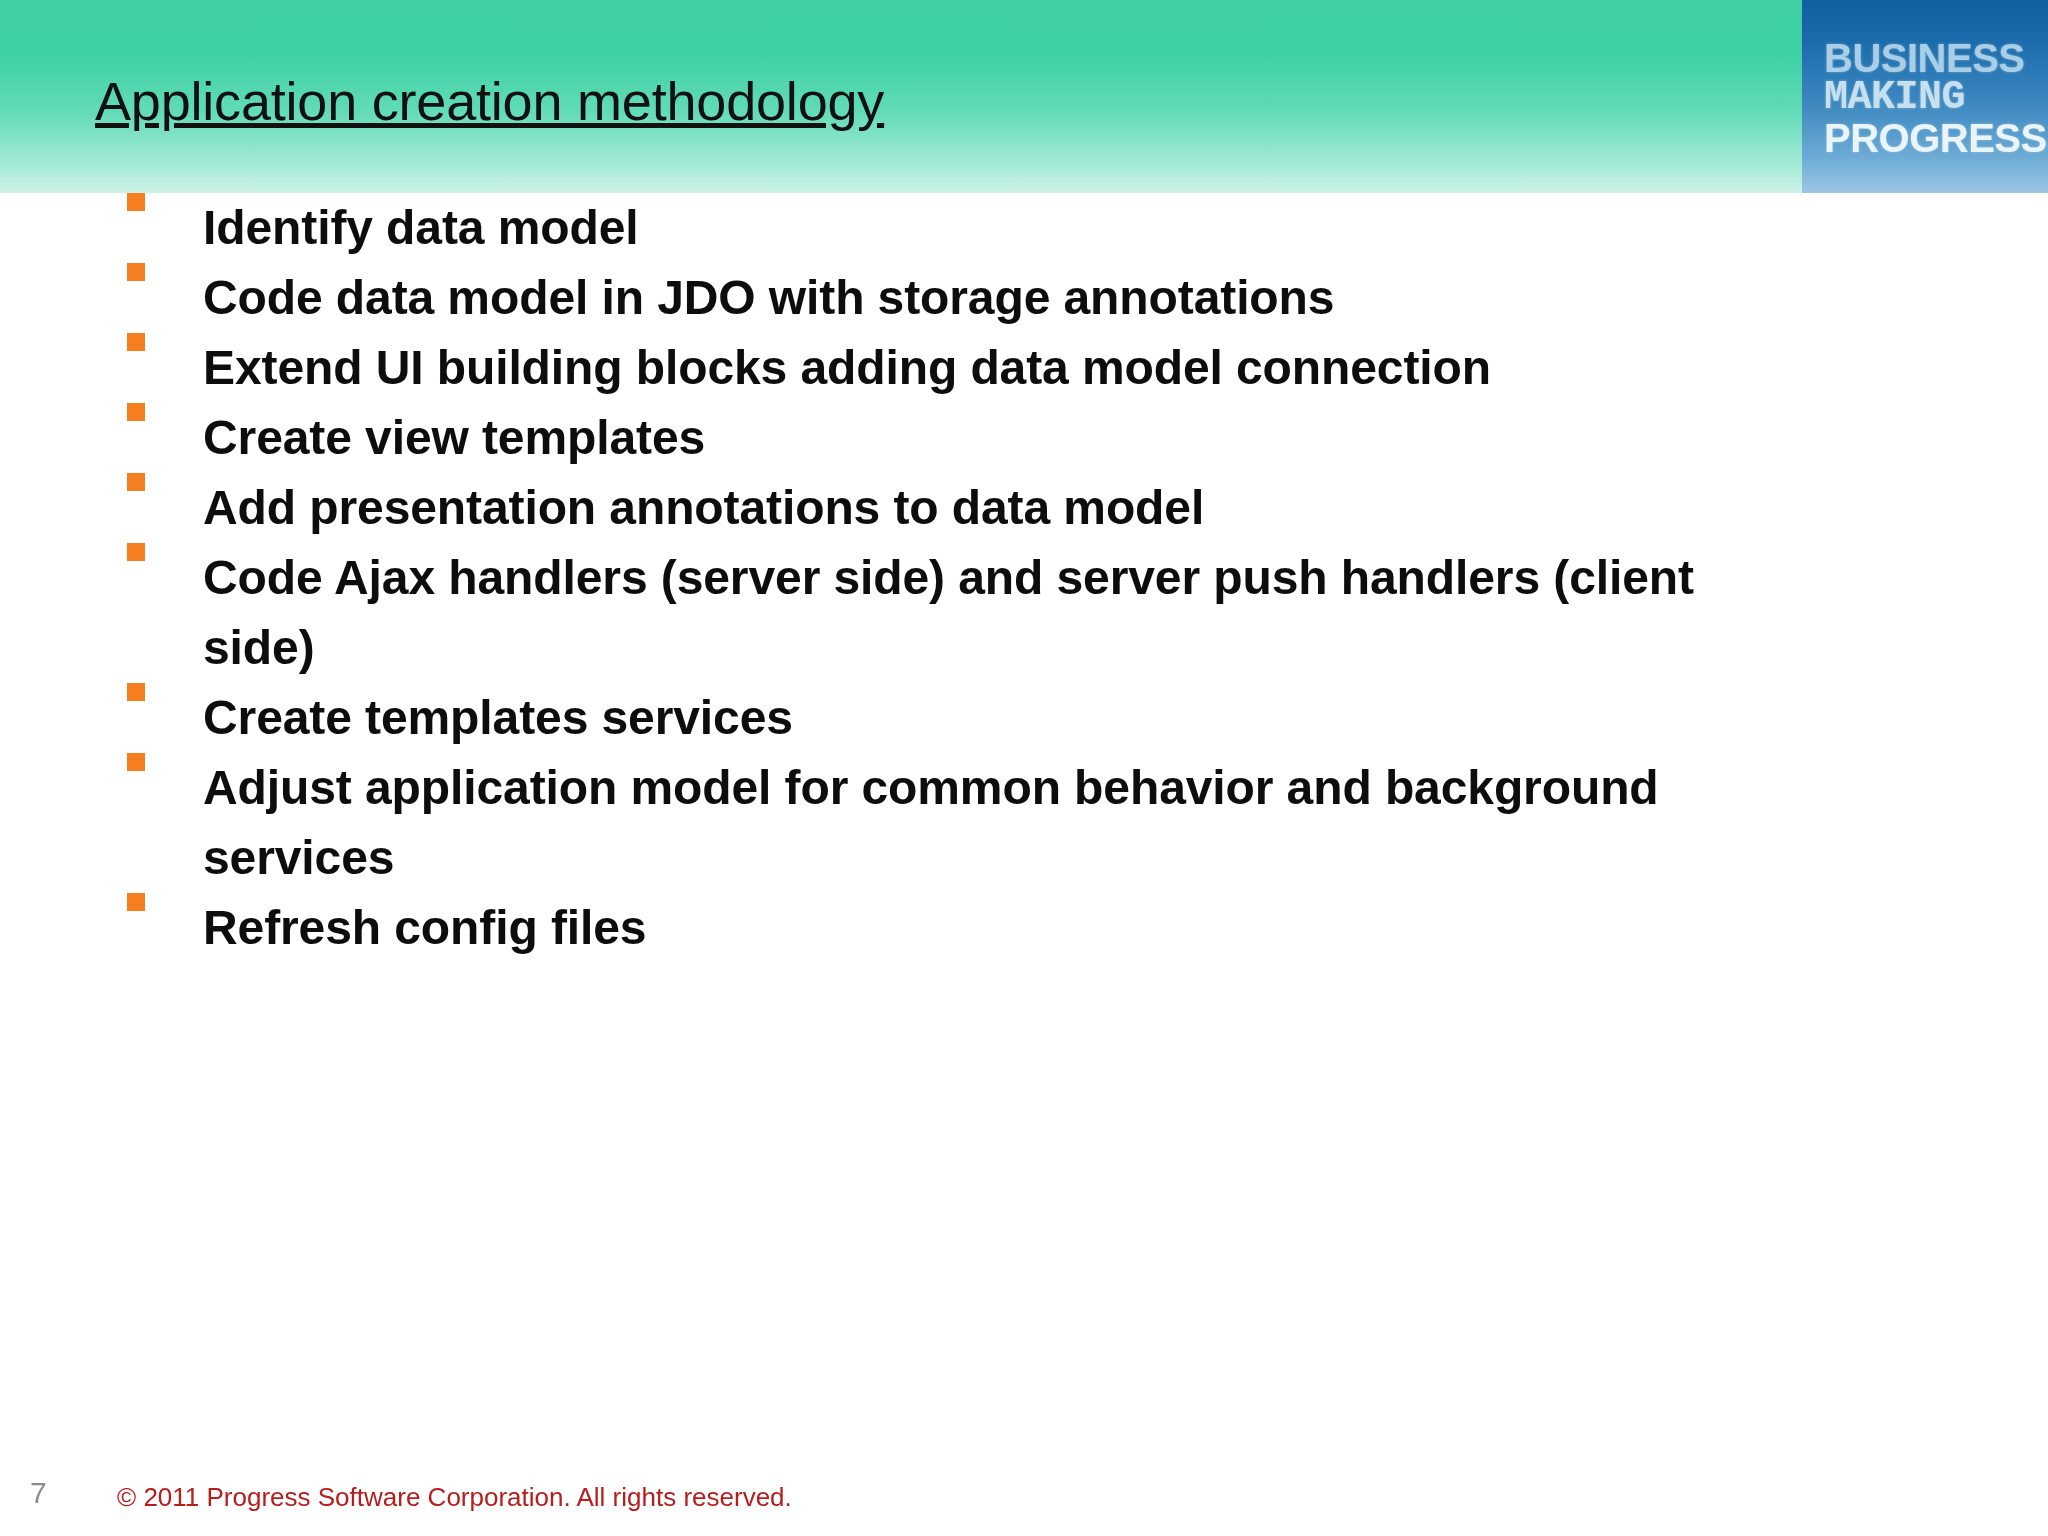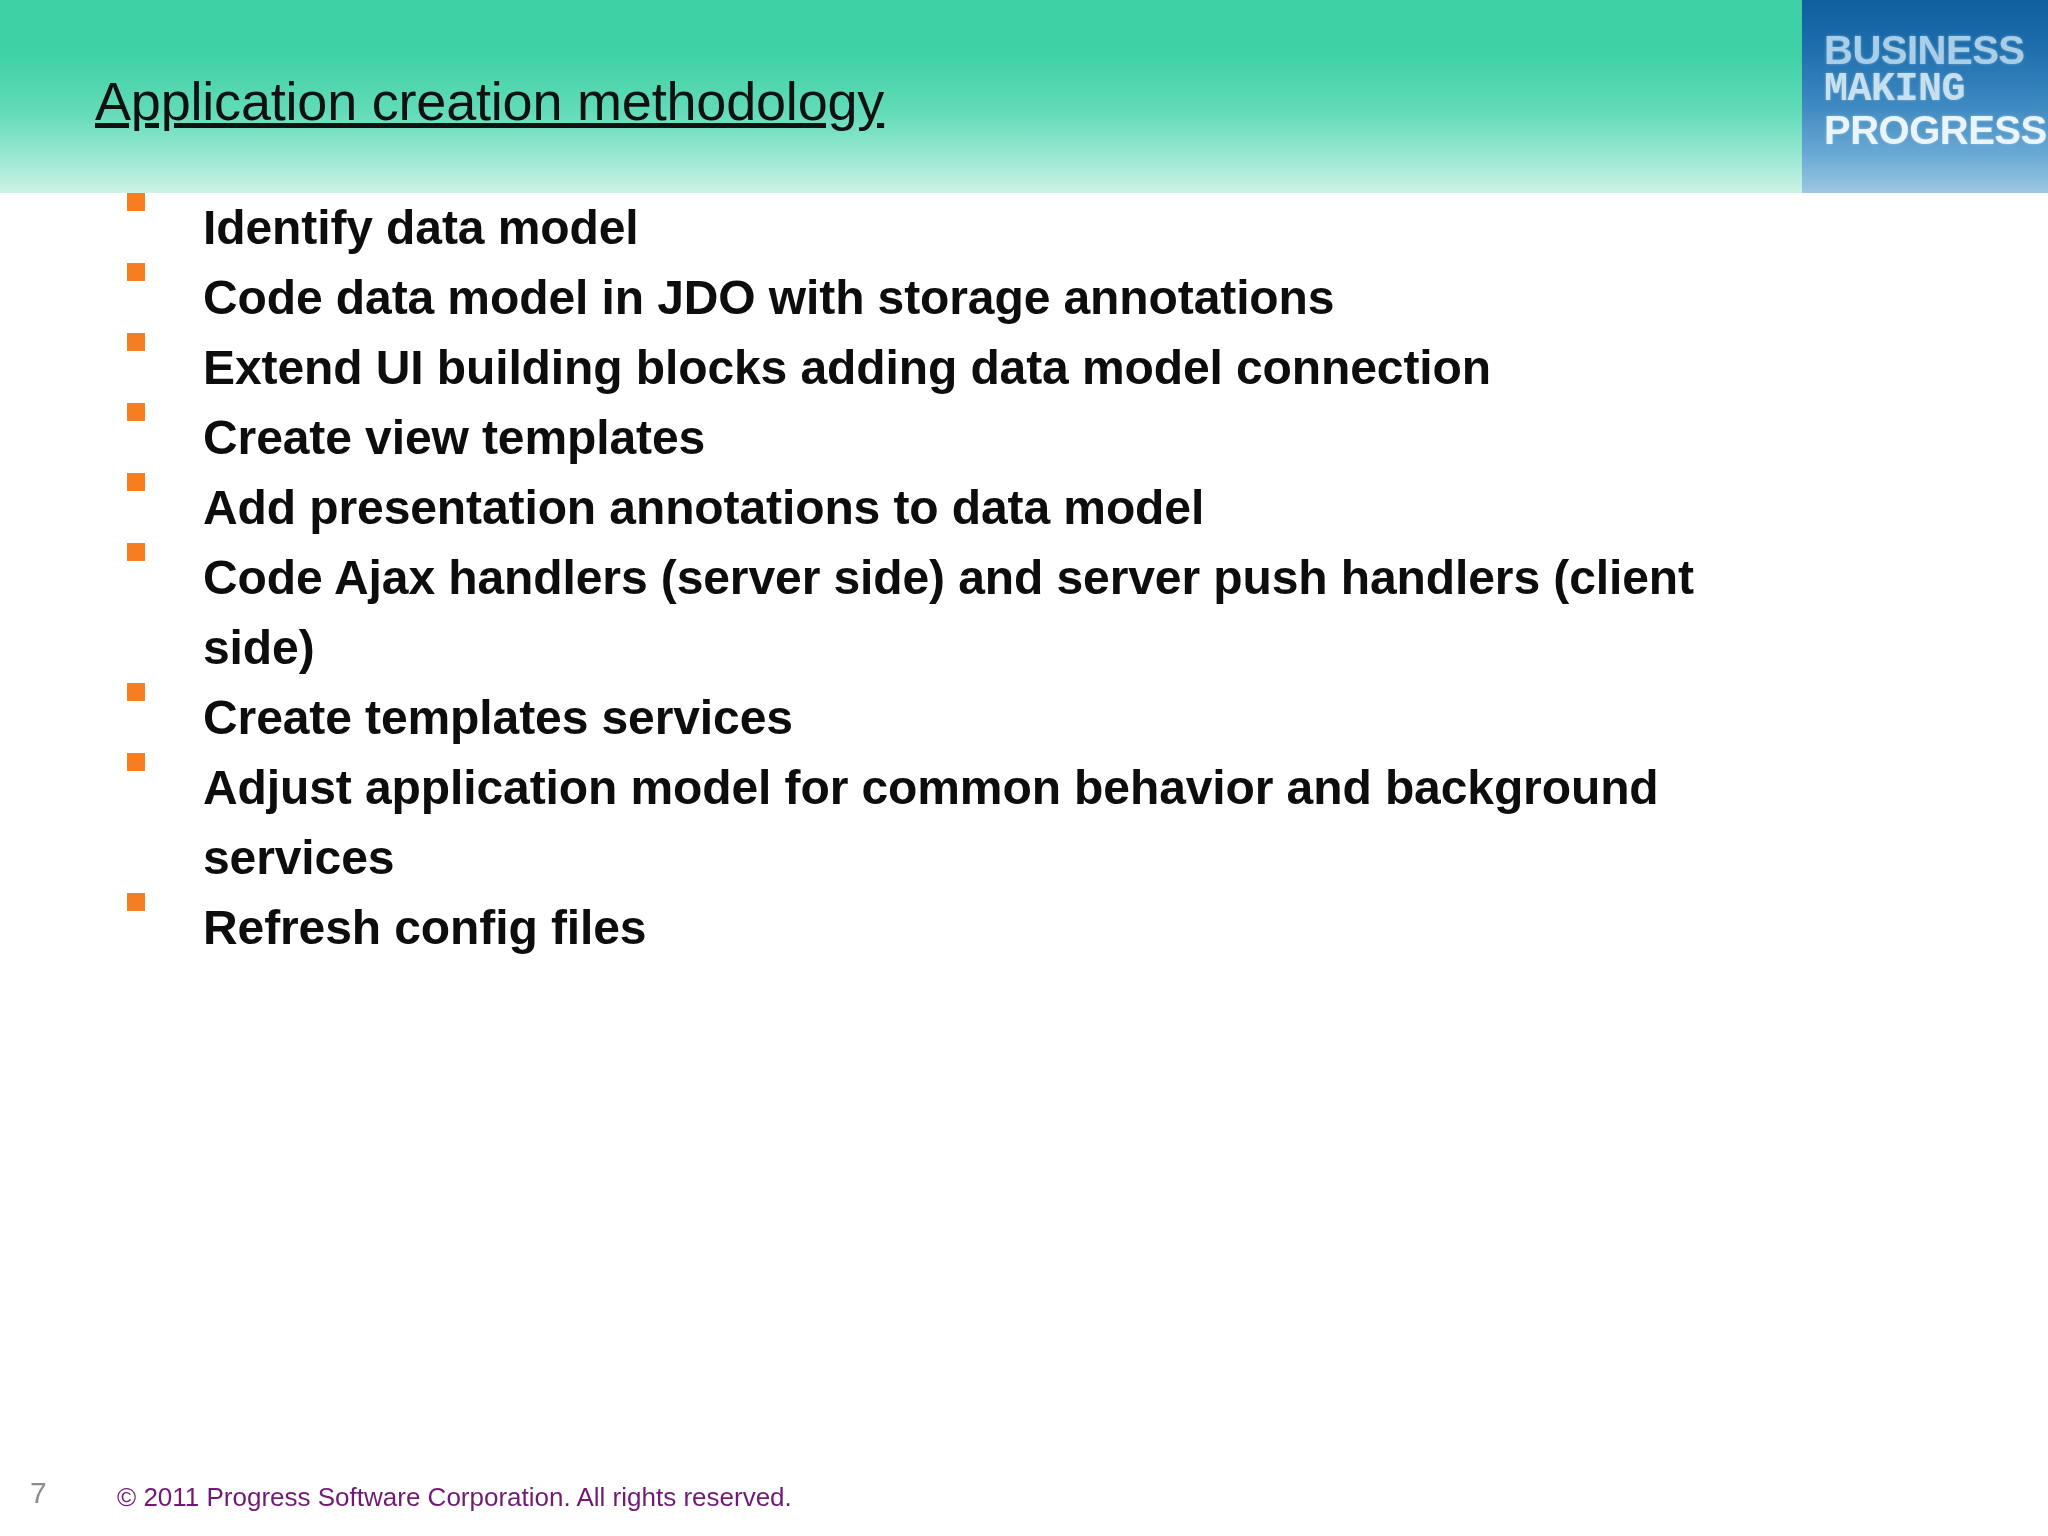--- a/index.html
+++ b/index.html
@@ -68,21 +68,21 @@
   }
   .logo-line {
     font-family: "Liberation Sans", sans-serif;
     font-weight: bold;
     font-size: 40px;
     line-height: 40px;
     letter-spacing: -0.5px;
     white-space: nowrap;
     text-shadow: 0 0 3px rgba(255,255,255,0.35);
   }
-  .logo-line-1 { color: #a9cfe8; }
+  .logo-line-1 { color: #a9cfe8; margin-top: 8px; }
   .logo-line-2 { color: #c6e0f0; font-family: Liberation Mono, monospace; }
   .logo-line-3 { color: #eaf4fb; }
 
   
   #body-list {
     position: absolute;
     left: 0;
     top: 193px;
     width: 2048px;
     font-weight: bold;
@@ -121,21 +121,21 @@
     left: 30px;
     top: 20px;
     font-size: 30px;
     color: #8a8d91;
   }
   #copyright {
     position: absolute;
     left: 117px;
     top: 26px;
     font-size: 26px;
-    color: #701a75;
+    color: #b91c1c;
   }
 </style>
 </head>
 <body>
 
 <div id="slide">
 
   <div id="header-band">
     <div id="slide-title">Application creation methodology</div>
   </div>

